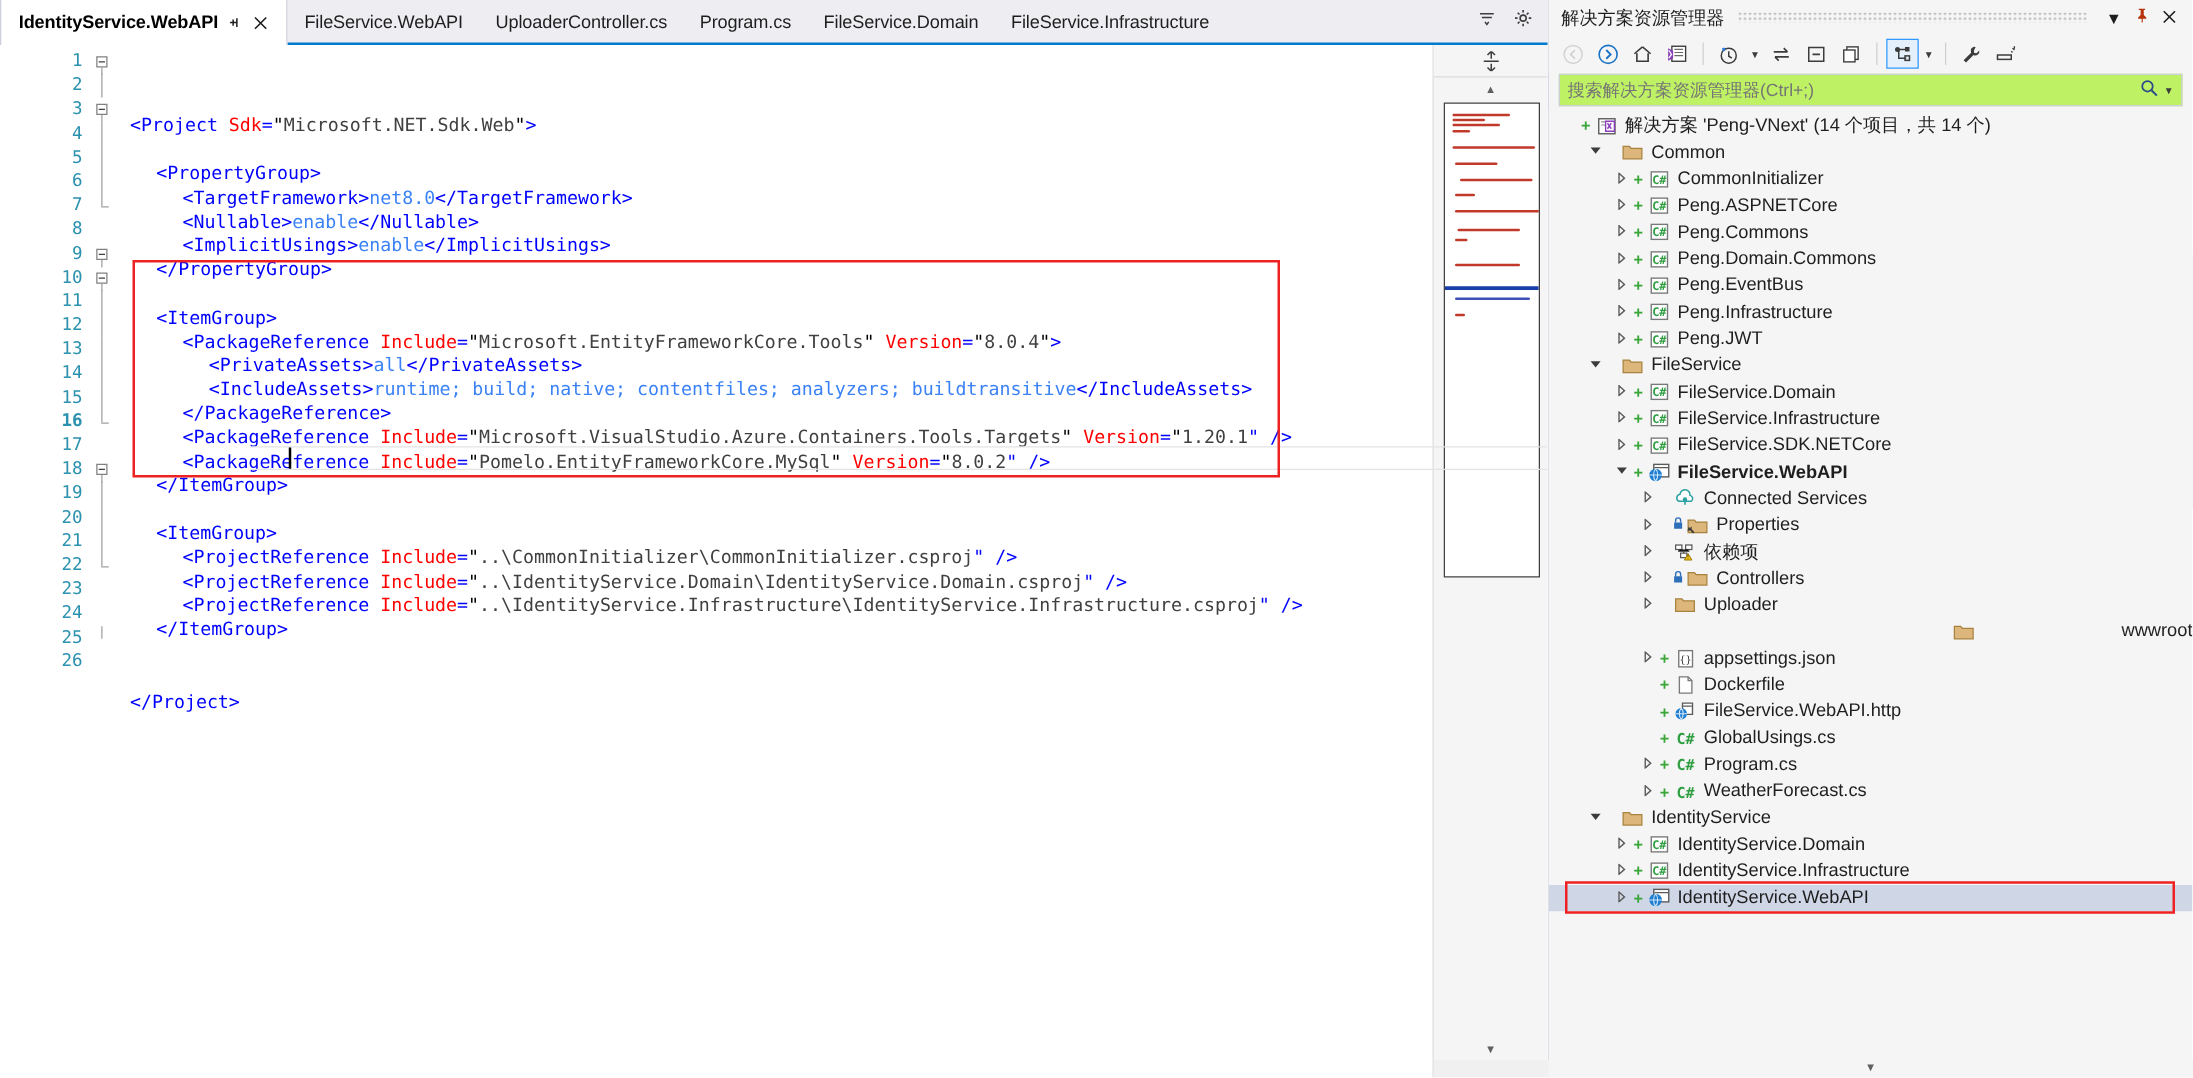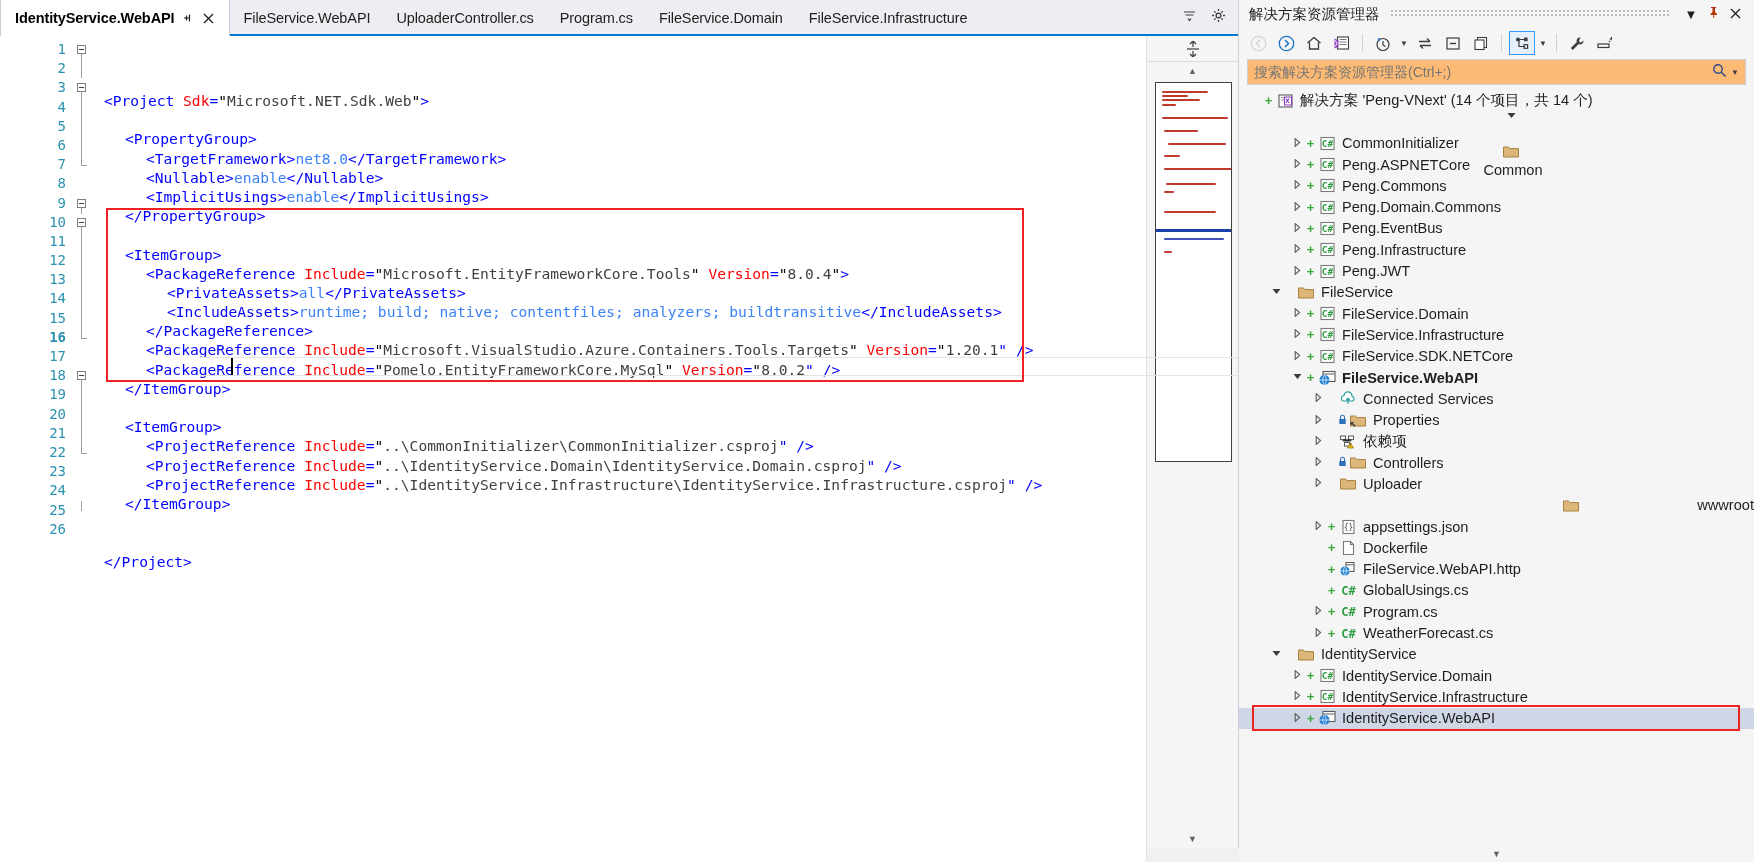--- a/index.html
+++ b/index.html
@@ -162,21 +162,21 @@
   .se-ico{
     width:26px; height:24px; display:flex; align-items:center; justify-content:center;
     color:#4a4a4a;
   }
   .se-ico.dim{ opacity:.38; }
   .se-sep{ width:1px; height:18px; background:#cfcfcf; margin:0 5px; }
   .se-caret{ font-size:8px; color:#3c3c3c; width:12px; text-align:center; }
   .se-ico.boxed{ border:1px solid #3399ff; background:#e4f0fc; }
 
   #se-search{
-    margin:1px 8px 3px 8px; height:26px; background:#fdba74;
+    margin:1px 8px 3px 8px; height:26px; background:#bef264;
     border:1px solid #cccedb; display:flex; align-items:center; padding:0 6px;
   }
   #se-search input{
     flex:1 1 auto; border:0; outline:0; font-size:14px; color:#6d6d6d;
     font-family:"Liberation Sans", sans-serif; background:transparent;
   }
   #se-search .mag{ color:#2b4a8b; font-size:14px; padding:0 4px; }
   #se-search .mcaret{ color:#3c3c3c; font-size:8px; }
 
   #se-tree{
@@ -516,21 +516,21 @@
           <span class="ic">
             <svg width="17" height="16" viewBox="0 0 17 16">
               <rect x="2" y="2" width="13" height="12" fill="#fff" stroke="#5a5a5a" stroke-width="1.1"></rect>
               <path d="M4 4.5h9M4 7h9" stroke="#8a8a8a" stroke-width=".9"></path>
               <path d="M7.5 4h7v8h-7z" fill="#fff" stroke="#8b3fbd" stroke-width="1.1"></path>
               <path d="M9 5.5l3 4.5M12 5.5L9 10" stroke="#8b3fbd" stroke-width="1.2"></path>
             </svg>
           </span>
           <span class="label">解决方案 'Peng-VNext' (14 个项目，共 14 个)</span>
         </div>
-        <div class="node" style="padding-left: 29px; flex-direction: column;">
+        <div class="node" style="padding-left: 29px;">
           <span class="arrow open"><svg width="9" height="9" viewBox="0 0 9 9">
               <path d="M0.5 2h8l-4 5z" fill="#3c3c3c"></path>
             </svg></span>
           <span class="plus empty">+</span>
           <span class="ic">
             <svg width="18" height="15" viewBox="0 0 18 15">
               <path d="M1.5 3h5l1.3 1.6h8.7V13H1.5z" fill="#dcb67a" stroke="#a8833f" stroke-width="1"></path>
             </svg>
           </span>
           <span class="label">Common</span>

